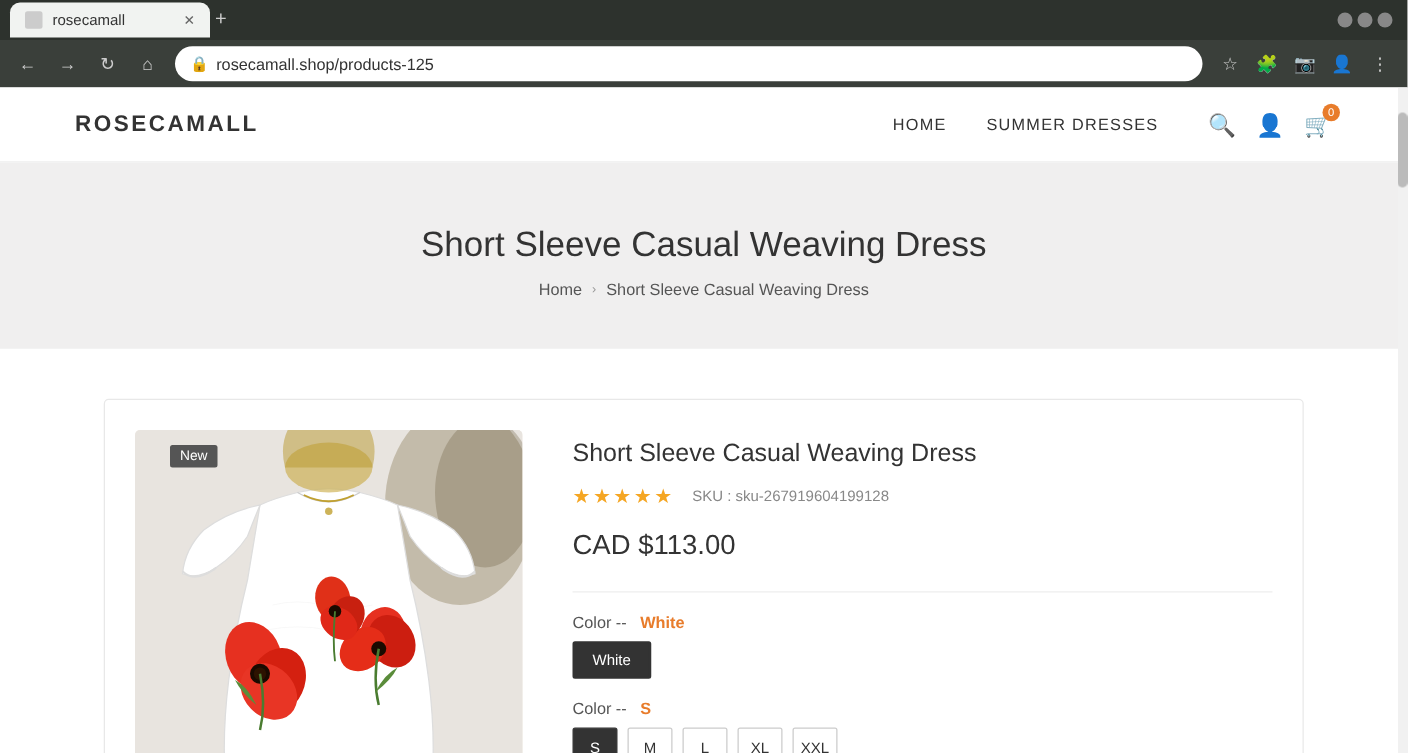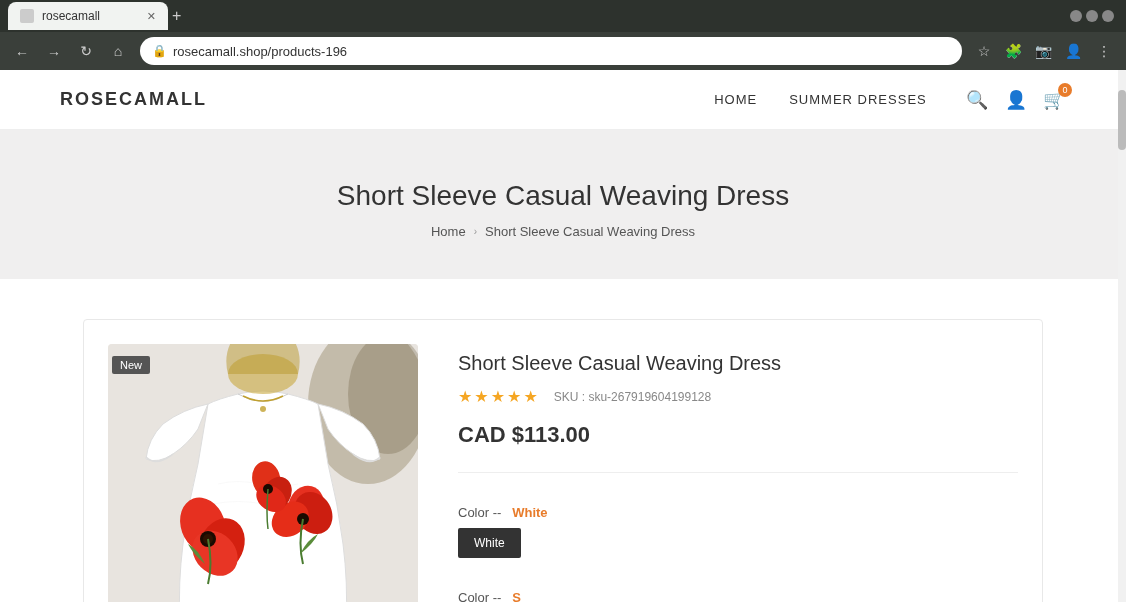--- a/index.html
+++ b/index.html
@@ -193,21 +193,21 @@
 
     
     .product-image-area {
       position: relative;
       width: 310px;
       flex-shrink: 0;
     }
     .new-badge {
       position: absolute;
       top: 12px;
-      left: 4px;
+      left: 28px;
       background: #555;
       color: #fff;
       font-size: 11px;
       padding: 3px 8px;
       border-radius: 2px;
       z-index: 2;
     }
     .product-image-placeholder {
       width: 310px;
       height: 280px;
@@ -237,39 +237,38 @@
       margin-bottom: 16px;
     }
     .stars {
       display: flex;
       gap: 2px;
     }
     .star { color: #f5a623; font-size: 16px; }
     .sku-text { font-size: 12px; color: #888; }
     .product-price {
       font-size: 22px;
-      font-weight: bold;
+      font-weight: normal;
       color: #333;
       margin-bottom: 24px;
     }
 
     .divider {
       border: none;
       border-top: 1px solid #eee;
       margin: 16px 0;
     }
 
     .option-row {
       margin-bottom: 16px;
     }
     .option-label {
       font-size: 13px;
       color: #555;
       margin-bottom: 8px;
-      margin-top: 32px;
     }
     .option-label span.selected-val {
       color: #e87c2b;
       font-weight: bold;
     }
     .color-options {
       display: flex;
       gap: 8px;
     }
     .color-btn {
@@ -342,21 +341,21 @@
     </div>
   </div>
 
   <div class="browser-controls">
     <button class="ctrl-btn">←</button>
     <button class="ctrl-btn">→</button>
     <button class="ctrl-btn">↻</button>
     <button class="ctrl-btn">⌂</button>
     <div class="address-bar">
       <span class="lock-icon">🔒</span>
-      <span>rosecamall.shop/products-196</span>
+      <span>rosecamall.shop/products-125</span>
     </div>
     <div class="browser-right-icons">
       <div class="browser-icon-btn">☆</div>
       <div class="browser-icon-btn">🧩</div>
       <div class="browser-icon-btn">📷</div>
       <div class="browser-icon-btn">👤</div>
       <div class="browser-icon-btn">⋮</div>
     </div>
   </div>
 </div>

